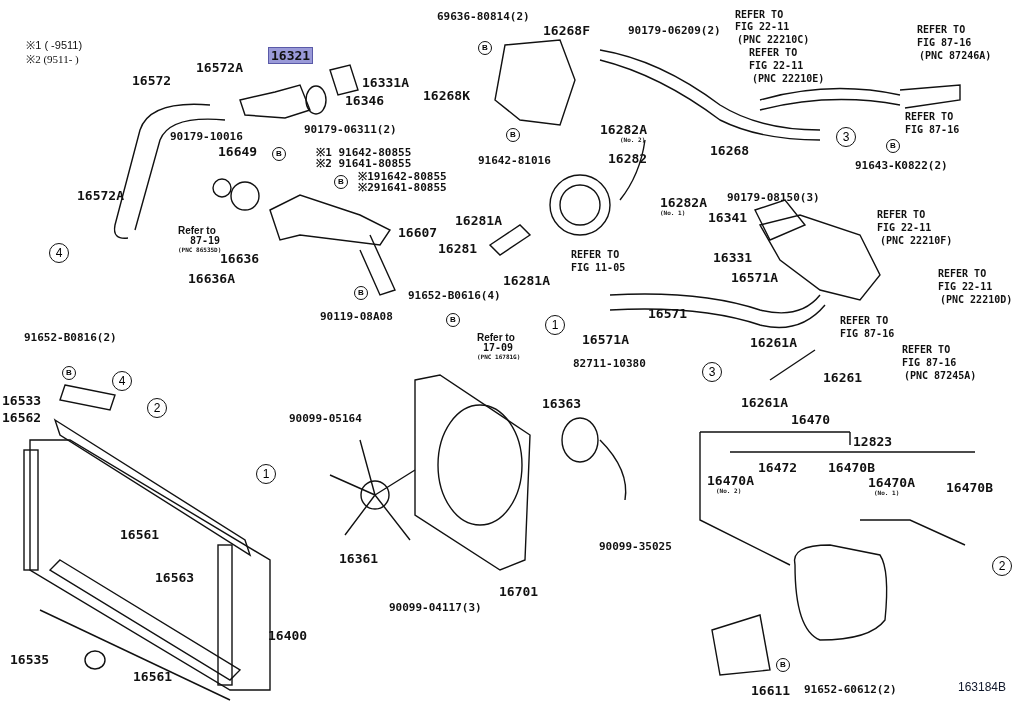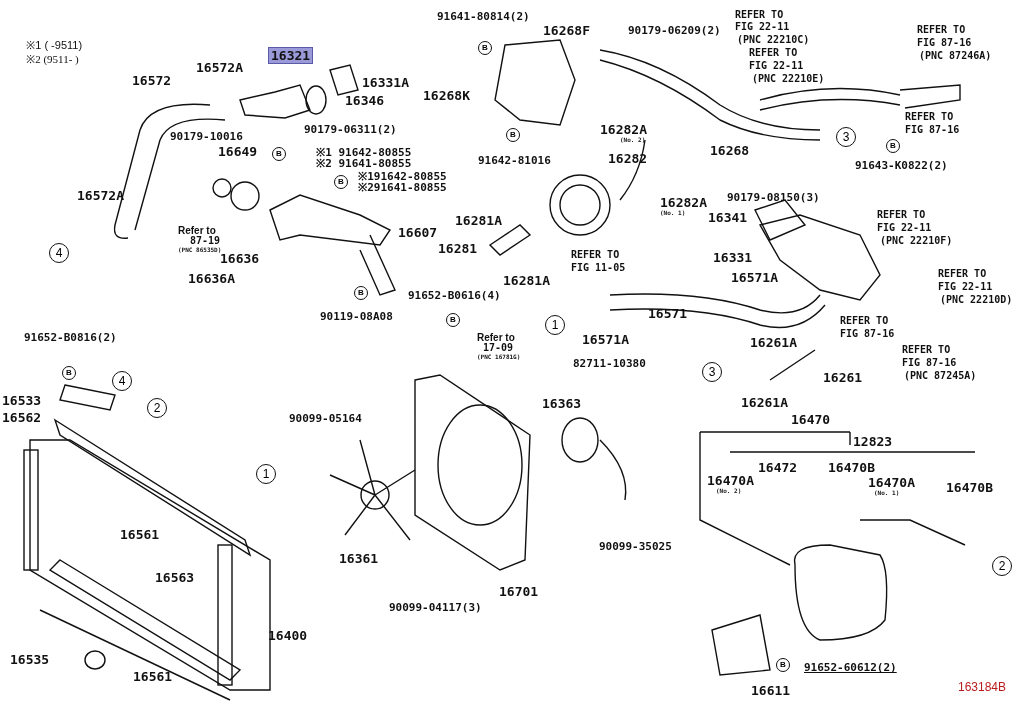--- a/index.html
+++ b/index.html
@@ -7,21 +7,21 @@
   svg#art{position:absolute;left:0;top:0;}
   .lbl{position:absolute;font-weight:bold;color:#111;white-space:nowrap;line-height:1;}
   .big{font-size:13px;}
   .mid{font-size:11px;}
   .sml{font-size:10px;}
   .tiny{font-size:6px;font-weight:bold;}
   .note{font-size:11px;font-weight:normal;font-family:"Liberation Sans",sans-serif;}
   .hl{background:#9a9ad8;border:1px solid #5a5aa8;padding:1px 2px;cursor:pointer;}
   .circ{position:absolute;width:18px;height:18px;border:1.5px solid #111;border-radius:50%;font:12px "Liberation Sans",sans-serif;text-align:center;line-height:18px;background:#fff;}
   .bolt{position:absolute;width:12px;height:12px;border:1.5px solid #111;border-radius:50%;font:bold 8px "Liberation Sans",sans-serif;text-align:center;line-height:12px;background:#fff;}
-  .code{position:absolute;font:12px "Liberation Sans",sans-serif;color:#b91c1c;}
+  .code{position:absolute;font:12px "Liberation Sans",sans-serif;color:#0f172a;}
 </style>
 </head>
 <body>
 
 <div id="canvas">
   <svg id="art" width="1024" height="707">
       <path d="M210 105 Q150 100 140 130 L115 225 Q112 240 128 238" fill="none" stroke="#111" stroke-width="1.4"></path>
       <path d="M225 120 Q170 115 160 140 L135 230" fill="none" stroke="#111" stroke-width="1.4"></path>
       <path d="M240 100 L275 92 L300 85 L310 110 L285 118 L245 115 Z" fill="none" stroke="#111" stroke-width="1.4"></path>
       <ellipse cx="316" cy="100" rx="10" ry="14" fill="none" stroke="#111" stroke-width="1.4"></ellipse>
@@ -83,21 +83,21 @@
   <div class="lbl mid" style="left:358px;top:182px;">※291641-80855</div>
   <div class="lbl big" style="left:77px;top:189px;">16572A</div>
   <div class="lbl sml" style="left:178px;top:226px;font-family:'Liberation Sans',sans-serif;">Refer to</div>
   <div class="lbl sml" style="left:190px;top:236px;">87-19</div>
   <div class="lbl tiny" style="left:178px;top:247px;">(PNC 86535D)</div>
   <div class="lbl big" style="left:398px;top:226px;">16607</div>
   <div class="lbl big" style="left:220px;top:252px;">16636</div>
   <div class="lbl big" style="left:188px;top:272px;">16636A</div>
   <div class="lbl mid" style="left:320px;top:311px;">90119-08A08</div>
 
-  <div class="lbl mid" style="left:437px;top:11px;">91641-80814(2)</div>
+  <div class="lbl mid" style="left:437px;top:11px;">69636-80814(2)</div>
   <div class="lbl big" style="left:543px;top:24px;">16268F</div>
   <div class="lbl mid" style="left:628px;top:25px;">90179-06209(2)</div>
   <div class="lbl big" style="left:423px;top:89px;">16268K</div>
   <div class="lbl mid" style="left:478px;top:155px;">91642-81016</div>
   <div class="lbl big" style="left:600px;top:123px;">16282A</div>
   <div class="lbl tiny" style="left:620px;top:137px;">(No. 2)</div>
   <div class="lbl big" style="left:608px;top:152px;">16282</div>
   <div class="lbl big" style="left:710px;top:144px;">16268</div>
   <div class="lbl big" style="left:660px;top:196px;">16282A</div>
   <div class="lbl tiny" style="left:660px;top:210px;">(No. 1)</div>
@@ -166,21 +166,21 @@
   <div class="lbl big" style="left:791px;top:413px;">16470</div>
   <div class="lbl big" style="left:853px;top:435px;">12823</div>
   <div class="lbl big" style="left:758px;top:461px;">16472</div>
   <div class="lbl big" style="left:707px;top:474px;">16470A</div>
   <div class="lbl tiny" style="left:716px;top:488px;">(No. 2)</div>
   <div class="lbl big" style="left:828px;top:461px;">16470B</div>
   <div class="lbl big" style="left:868px;top:476px;">16470A</div>
   <div class="lbl tiny" style="left:874px;top:490px;">(No. 1)</div>
   <div class="lbl big" style="left:946px;top:481px;">16470B</div>
   <div class="lbl big" style="left:751px;top:684px;">16611</div>
-  <div class="lbl mid" style="left:804px;top:662px;text-decoration:underline;">91652-60612(2)</div>
+  <div class="lbl mid" style="left:804px;top:684px;">91652-60612(2)</div>
 
   <div class="code" style="left:958px;top:680px;">163184B</div>
 
   <div class="circ" style="left:49px;top:243px;">4</div>
   <div class="circ" style="left:112px;top:371px;">4</div>
   <div class="circ" style="left:147px;top:398px;">2</div>
   <div class="circ" style="left:256px;top:464px;">1</div>
   <div class="circ" style="left:545px;top:315px;">1</div>
   <div class="circ" style="left:836px;top:127px;">3</div>
   <div class="circ" style="left:702px;top:362px;">3</div>

